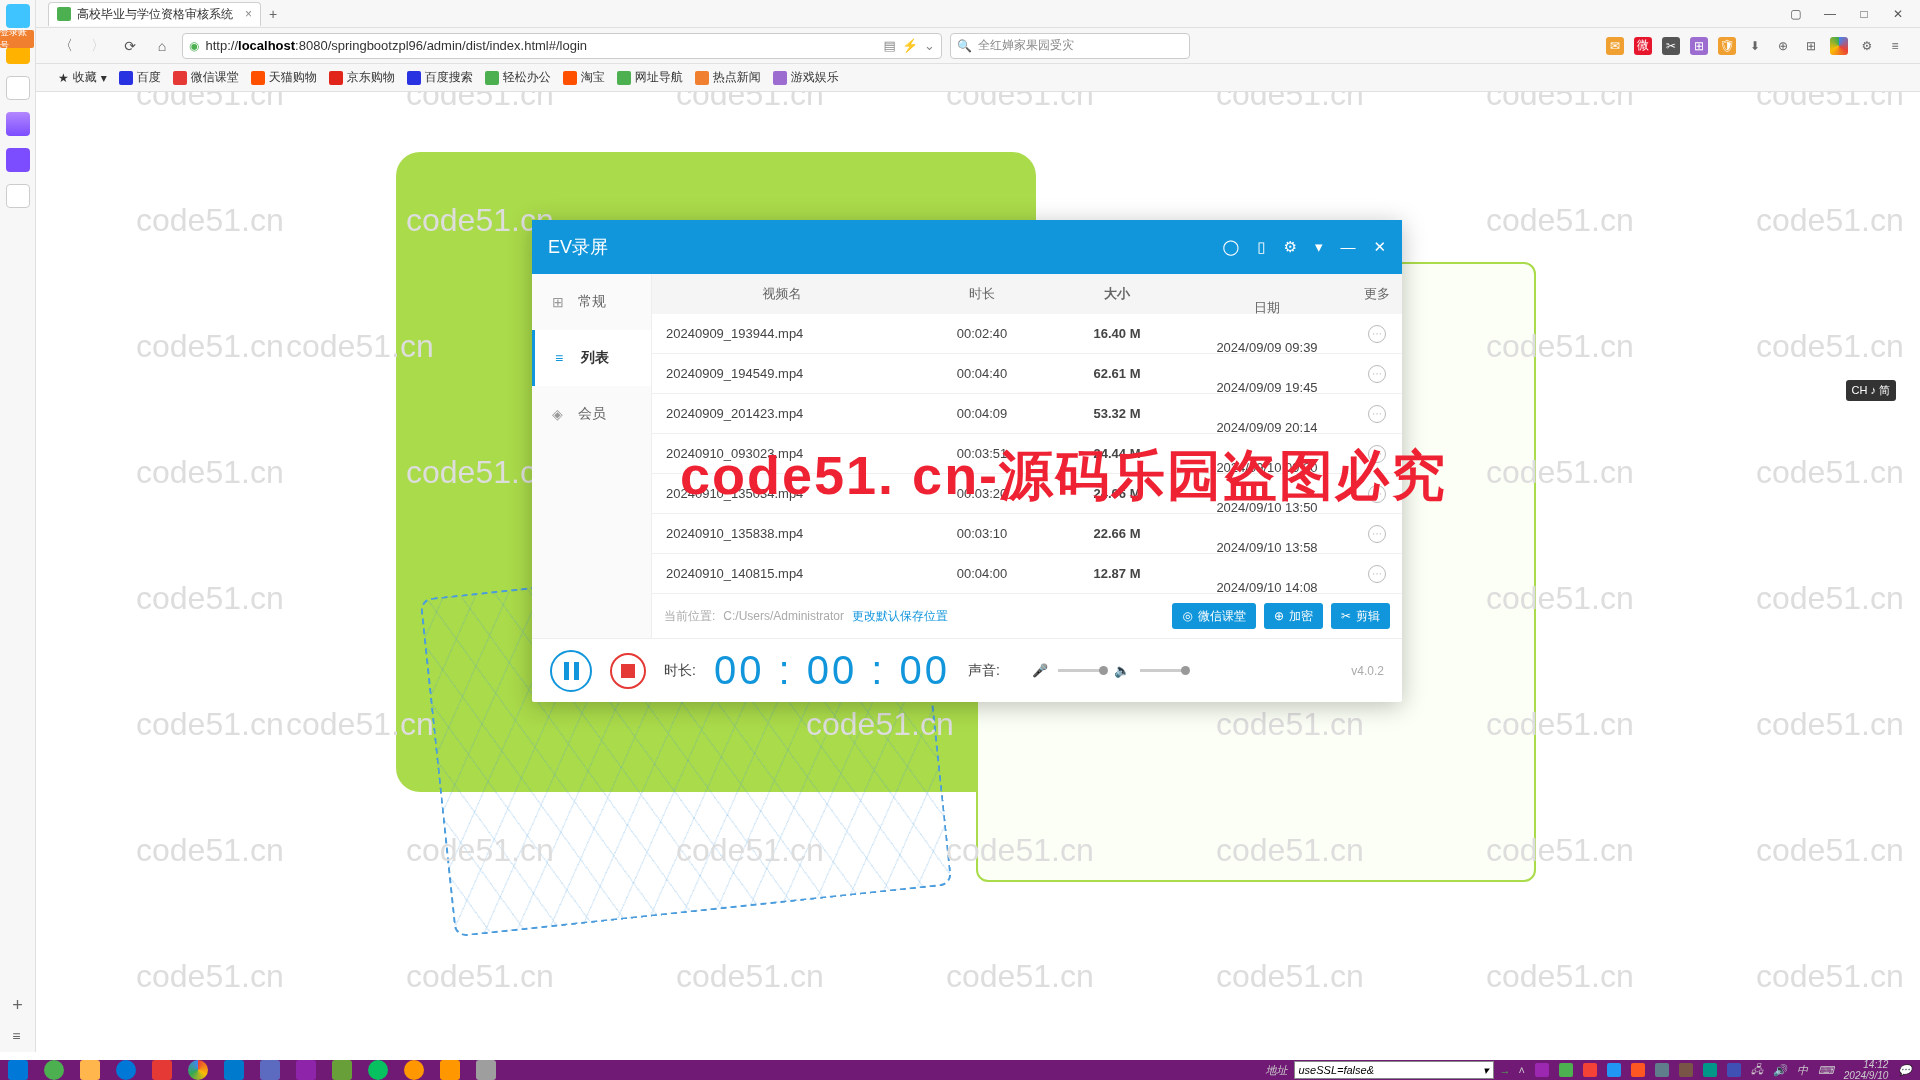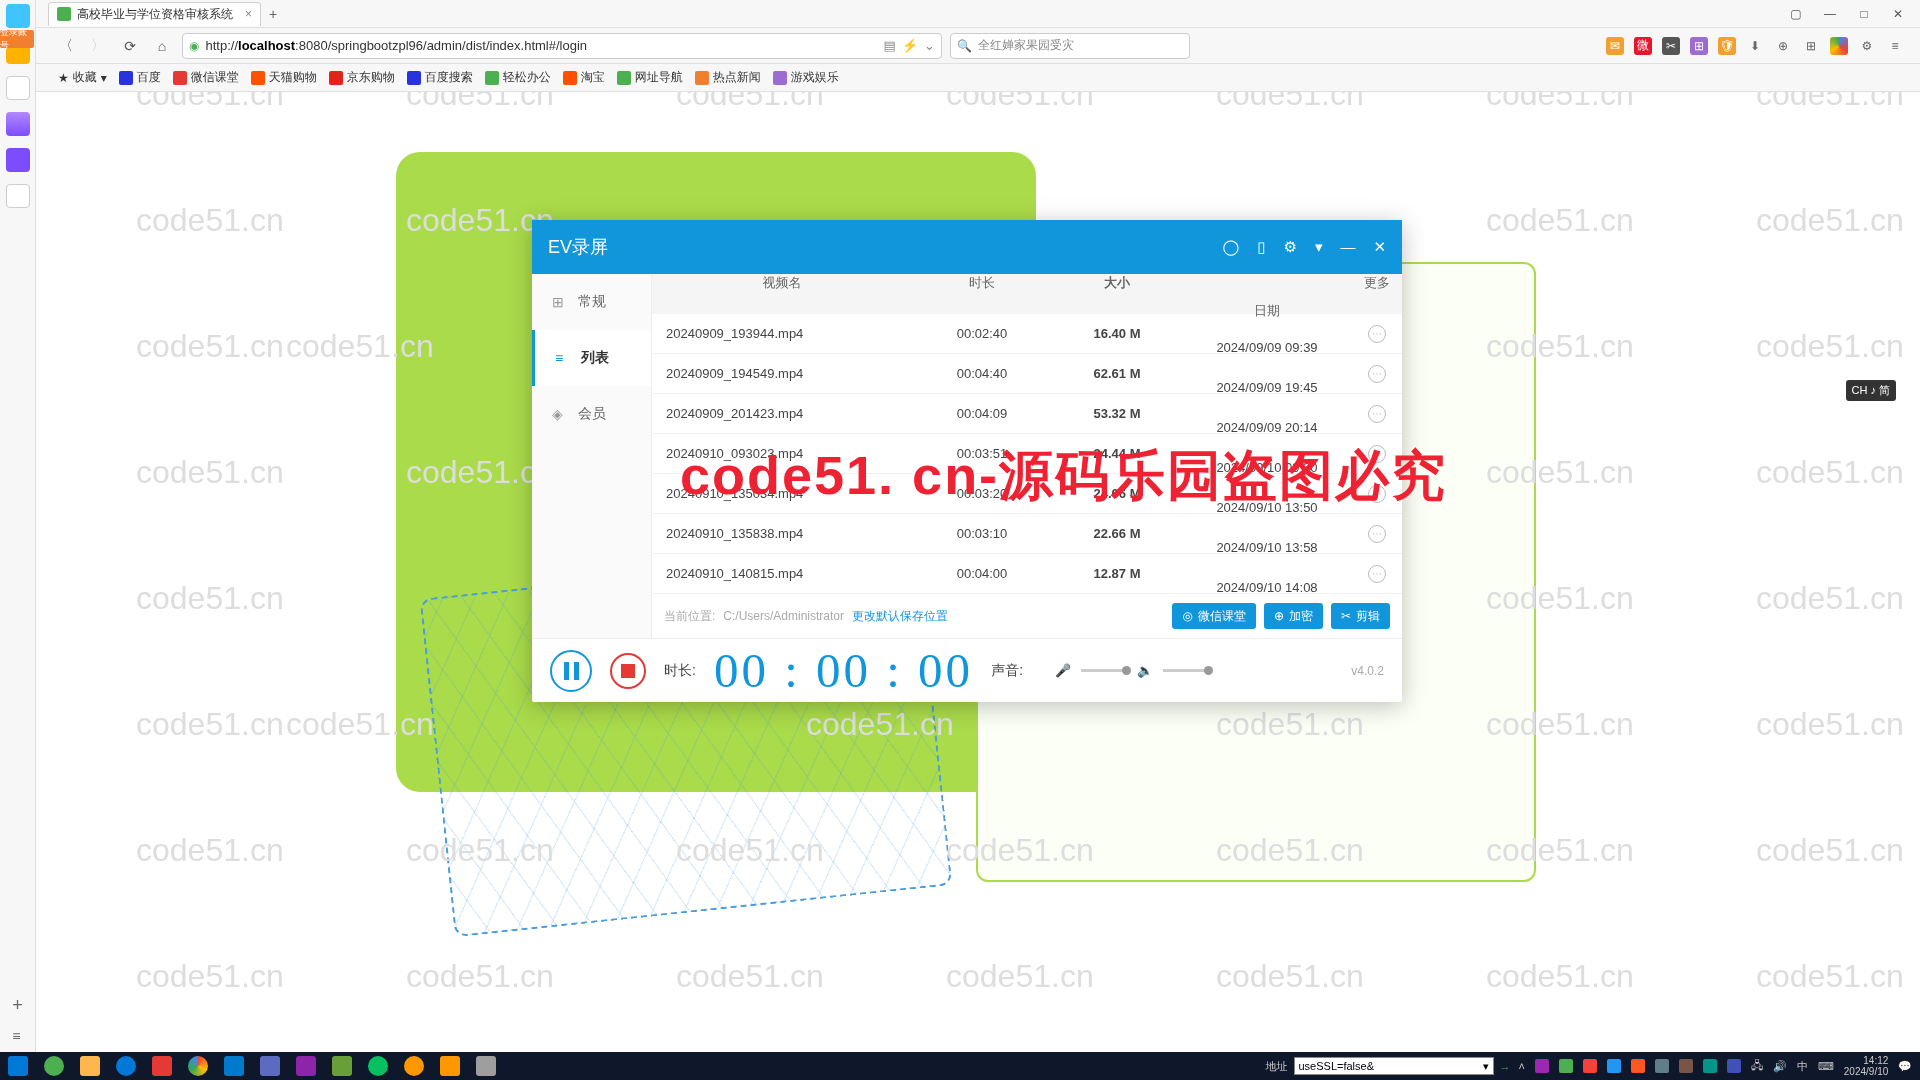--- a/index.html
+++ b/index.html
@@ -49,51 +49,51 @@
 .ev-window { position: absolute; left: 532px; top: 220px; width: 870px; background: #fff; box-shadow: 0 4px 24px rgba(0,0,0,.25); z-index: 50; border-radius: 2px; }
 .ev-title { height: 54px; background: #1296db; color: #fff; display: flex; align-items: center; padding: 0 16px; font-size: 18px; }
 .ev-title-icons { margin-left: auto; display: flex; gap: 18px; font-size: 15px; }
 .ev-title-icons span { cursor: pointer; }
 .ev-body { display: flex; }
 .ev-side { width: 120px; background: #fafafa; border-right: 1px solid #eee; }
 .ev-side-item { height: 56px; display: flex; align-items: center; gap: 10px; padding-left: 20px; font-size: 14px; color: #666; cursor: pointer; }
 .ev-side-item.active { background: #fff; color: #333; font-weight: 600; border-left: 3px solid #1296db; }
 .ev-side-icon { width: 16px; height: 16px; color: #999; }
 .ev-main { flex: 1; display: flex; flex-direction: column; }
-.ev-thead { height: 40px; display: flex; align-items: flex-start; font-size: 13px; color: #666; background: #f5f5f5; }
+.ev-thead { height: 40px; display: flex; align-items: center; font-size: 13px; color: #666; background: #f5f5f5; }
 .ev-col-name { flex: 0 0 260px; text-align: center; }
 .ev-col-dur { flex: 0 0 140px; text-align: center; }
 .ev-col-size { flex: 0 0 130px; text-align: center; font-weight: bold; }
 .ev-col-date { flex: 0 0 170px; text-align: center; margin-top: 28px; }
 .ev-col-more { flex: 1; text-align: center; }
 .ev-row { height: 40px; display: flex; align-items: center; font-size: 13px; color: #444; border-bottom: 1px solid #f0f0f0; }
 .ev-row .ev-col-name { text-align: left; padding-left: 14px; }
 .ev-more-btn { width: 18px; height: 18px; border: 1.5px solid #bbb; border-radius: 50%; margin: 0 auto; cursor: pointer; display:flex; align-items:center; justify-content:center; font-size:10px; color:#bbb; }
 .ev-footer { height: 44px; display: flex; align-items: center; padding: 0 12px; font-size: 12px; color: #aaa; gap: 8px; }
 .ev-loc-link { color: #1296db; cursor: pointer; }
 .ev-actions { margin-left: auto; display: flex; gap: 8px; }
 .ev-action-btn { height: 26px; padding: 0 10px; background: #1296db; color: #fff; border-radius: 3px; font-size: 12px; display: flex; align-items: center; gap: 5px; cursor: pointer; }
 .ev-bottom { height: 64px; display: flex; align-items: center; padding: 0 18px; gap: 18px; border-top: 1px solid #eee; }
 .rec-circle { width: 42px; height: 42px; border: 2.5px solid #1296db; border-radius: 50%; display: flex; align-items: center; justify-content: center; cursor: pointer; }
 .pause-bars { display: flex; gap: 5px; }
 .pause-bars span { width: 5px; height: 18px; background: #1296db; }
 .stop-circle { width: 36px; height: 36px; border: 2.5px solid #e53935; border-radius: 50%; display: flex; align-items: center; justify-content: center; cursor: pointer; }
 .stop-sq { width: 14px; height: 14px; background: #e53935; }
 .ev-label { font-size: 14px; color: #444; }
-.ev-timer { font-family: Liberation Serif, serif; font-size: 49px; color: #1296db; letter-spacing: 3px; }
+.ev-timer { font-family: Liberation Sans, sans-serif; font-size: 40px; color: #1296db; letter-spacing: 3px; }
 .ev-audio { display: flex; align-items: center; gap: 10px; margin-left: 14px; color: #999; font-size: 13px; }
 .slider { width: 46px; height: 3px; background: #ccc; position: relative; }
 .slider::after { content:""; position:absolute; right:-4px; top:-3px; width:9px; height:9px; background:#999; border-radius:50%; }
 .ev-ver { margin-left: auto; font-size: 12px; color: #aaa; }
 
 
 .ime-badge { position: absolute; right: 24px; top: 380px; background: #333; color: #fff; font-size: 11px; padding: 3px 6px; border-radius: 3px; z-index: 60; }
 
 
-.taskbar { position: absolute; left: 0; right: 0; bottom: 0; height: 28px; background: #0f172a; display: flex; align-items: center; z-index: 100; }
+.taskbar { position: absolute; left: 0; right: 0; bottom: 0; height: 20px; background: #701a75; display: flex; align-items: center; z-index: 100; font-style: italic; }
 .tb-left { display: flex; align-items: center; gap: 0; }
 .tb-item { width: 36px; height: 28px; display: flex; align-items: center; justify-content: center; cursor: pointer; }
 .tb-icon { width: 20px; height: 20px; border-radius: 3px; }
 .tb-center { margin-left: auto; display: flex; align-items: center; gap: 6px; font-size: 11px; color: #ccc; }
 .tb-addr { color: #ccc; }
 .tb-combo { background: #fff; color: #000; height: 18px; padding: 0 4px; font-size: 11px; border: 1px solid #888; display:flex; align-items:center; width: 200px; justify-content:space-between; }
 .tb-right { display: flex; align-items: center; gap: 10px; padding: 0 8px; color: #ccc; font-size: 11px; }
 .tb-tray-icon { width: 14px; height: 14px; border-radius: 2px; }
 .tb-clock { text-align: right; line-height: 1.1; font-size: 10px; }
 

